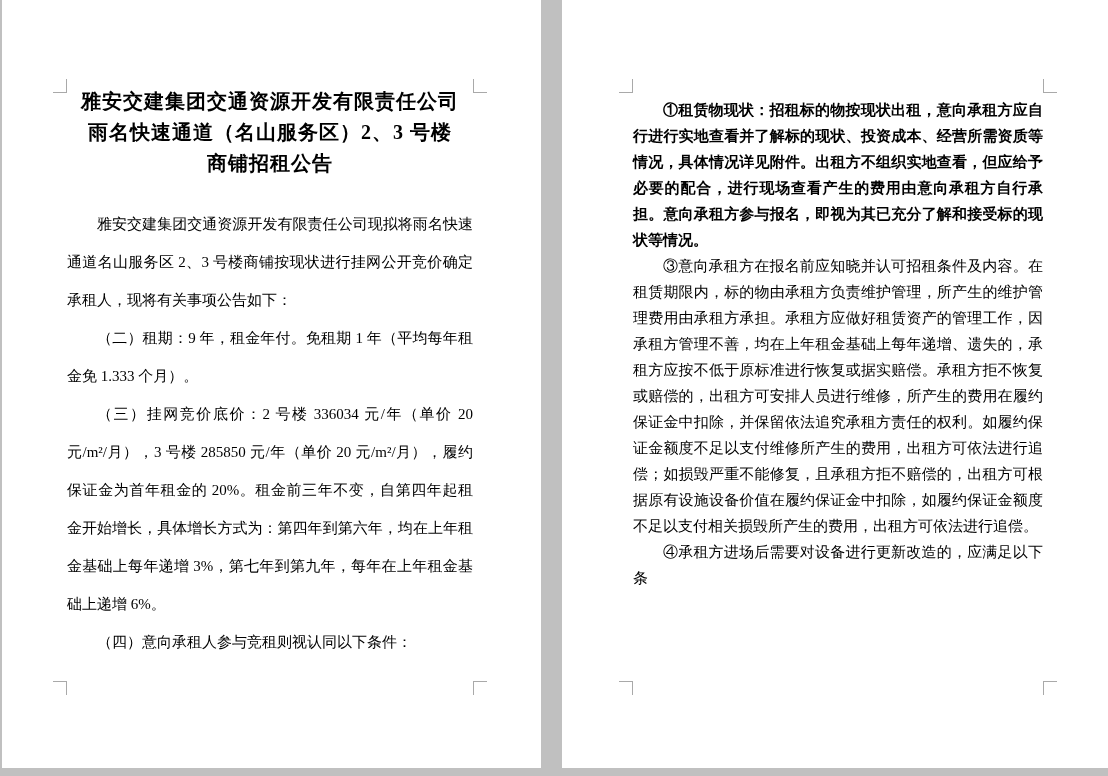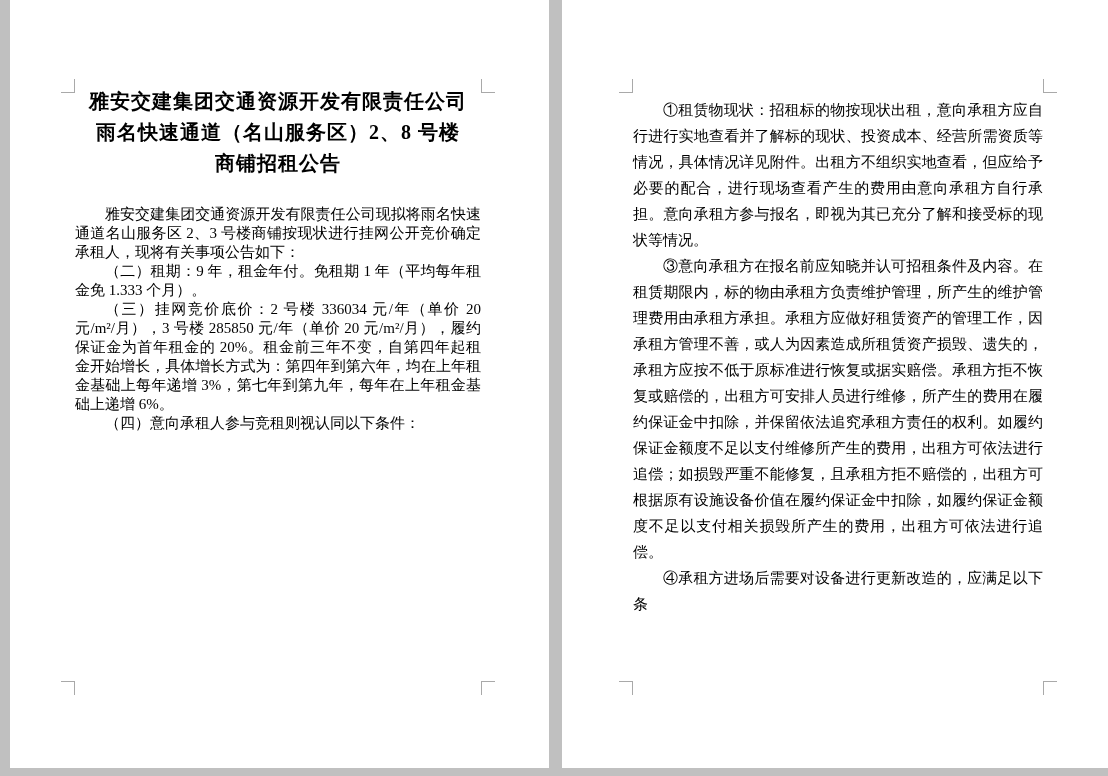--- a/index.html
+++ b/index.html
@@ -8,41 +8,41 @@
     font-family: "Liberation Serif", "DejaVu Serif", serif;
     background: #c0c0c0;
   }
   .desk {
     position: relative; width: 1108px; height: 776px;
     background: #c0c0c0;
   }
   .page {
     position: absolute; top: 0; height: 768px; background: #ffffff;
   }
-  .page-left  { left: 10px;  width: 539px; }
+  .page-left  { left: 2px;  width: 539px; }
   .page-right { left: 562px; width: 546px; }
 
   .page-content { position: absolute; top: 0; color: #000; }
   .page-left  .page-content { left: 65px; width: 406px; }
   .page-right .page-content { left: 71px; width: 410px; }
 
   .doc-title {
     margin: 86px 0 0 0;
     font-size: 20px; line-height: 31px; font-weight: bold;
     text-align: center; letter-spacing: 1px;
   }
 
   .body-block { margin-top: 26px; }
   .page-right .body-block { margin-top: 97px; }
 
   p.para {
     margin: 0; text-indent: 2em; text-align: justify;
     font-size: 15px; color: #000;
   }
-  .page-left  p.para { line-height: 19px; }
+  .page-left  p.para { line-height: 38px; }
   .page-right p.para { line-height: 26px; }
   p.para.heading { font-weight: bold; }
 
   
   .cm {
     position: absolute; width: 14px; height: 14px;
     box-sizing: border-box; border: 0 solid #a9a9a9;
   }
   .cm.tl { top: 79px;  border-right-width: 1px; border-bottom-width: 1px; }
   .cm.tr { top: 79px;  border-left-width: 1px;  border-bottom-width: 1px; }
@@ -59,39 +59,39 @@
 <div class="desk">
 
   <div class="page page-left" style="background: rgb(255, 255, 255);">
     <div class="cm tl" style="border-color: rgb(169, 169, 169);"></div>
     <div class="cm tr" style="border-color: rgb(169, 169, 169);"></div>
     <div class="cm bl" style="border-color: rgb(169, 169, 169);"></div>
     <div class="cm br" style="border-color: rgb(169, 169, 169);"></div>
     <div class="page-content">
       <h1 class="doc-title">
         <span>雅安交建集团交通资源开发有限责任公司</span><br>
-        <span>雨名快速通道（名山服务区）2、8 号楼</span><br>
+        <span>雨名快速通道（名山服务区）2、3 号楼</span><br>
         <span>商铺招租公告</span>
       </h1>
       <div class="body-block">
           <p class="para body" style="color: rgb(0, 0, 0);">雅安交建集团交通资源开发有限责任公司现拟将雨名快速通道名山服务区 2、3 号楼商铺按现状进行挂网公开竞价确定承租人，现将有关事项公告如下：</p>
           <p class="para body" style="color: #000000;">（二）租期：9 年，租金年付。免租期 1 年（平均每年租金免 1.333 个月）。</p>
           <p class="para body" style="color: rgb(0, 0, 0);">（三）挂网竞价底价：2 号楼 336034 元/年（单价 20 元/m²/月），3 号楼 285850 元/年（单价 20 元/m²/月），履约保证金为首年租金的 20%。租金前三年不变，自第四年起租金开始增长，具体增长方式为：第四年到第六年，均在上年租金基础上每年递增 3%，第七年到第九年，每年在上年租金基础上递增 6%。</p>
           <p class="para body" style="color: rgb(0, 0, 0);">（四）意向承租人参与竞租则视认同以下条件：</p>
         </div>
     </div>
   </div>
 
   <div class="page page-right" style="background: rgb(255, 255, 255);">
     <div class="cm tl" style="border-color: rgb(169, 169, 169);"></div>
     <div class="cm tr" style="border-color: rgb(169, 169, 169);"></div>
     <div class="cm bl" style="border-color: rgb(169, 169, 169);"></div>
     <div class="cm br" style="border-color: rgb(169, 169, 169);"></div>
     <div class="page-content">
       <div class="body-block">
-          <p class="para body" style="color: rgb(0, 0, 0);">①租赁物现状：招租标的物按现状出租，意向承租方应自行进行实地查看并了解标的现状、投资成本、经营所需资质等情况，具体情况详见附件。出租方不组织实地查看，但应给予必要的配合，进行现场查看产生的费用由意向承租方自行承担。意向承租方参与报名，即视为其已充分了解和接受标的现状等情况。</p>
-          <p class="para body" style="color: rgb(0, 0, 0);">③意向承租方在报名前应知晓并认可招租条件及内容。在租赁期限内，标的物由承租方负责维护管理，所产生的维护管理费用由承租方承担。承租方应做好租赁资产的管理工作，因承租方管理不善，或人为因素造成所租赁资产损毁、遗失的，承租方应按不低于原标准进行恢复或据实赔偿。承租方拒不恢复或赔偿的，出租方可安排人员进行维修，所产生的费用在履约保证金中扣除，并保留依法追究承租方责任的权利。如履约保证金额度不足以支付维修所产生的费用，出租方可依法进行追偿；如损毁严重不能修复，且承租方拒不赔偿的，出租方可根据原有设施设备价值在履约保证金中扣除，如履约保证金额度不足以支付相关损毁所产生的费用，出租方可依法进行追偿。</p>
+          <p class="para body" style="color: rgb(0, 0, 0); font-weight: bold;">①租赁物现状：招租标的物按现状出租，意向承租方应自行进行实地查看并了解标的现状、投资成本、经营所需资质等情况，具体情况详见附件。出租方不组织实地查看，但应给予必要的配合，进行现场查看产生的费用由意向承租方自行承担。意向承租方参与报名，即视为其已充分了解和接受标的现状等情况。</p>
+          <p class="para body" style="color: rgb(0, 0, 0);">③意向承租方在报名前应知晓并认可招租条件及内容。在租赁期限内，标的物由承租方负责维护管理，所产生的维护管理费用由承租方承担。承租方应做好租赁资产的管理工作，因承租方管理不善，均在上年租金基础上每年递增、遗失的，承租方应按不低于原标准进行恢复或据实赔偿。承租方拒不恢复或赔偿的，出租方可安排人员进行维修，所产生的费用在履约保证金中扣除，并保留依法追究承租方责任的权利。如履约保证金额度不足以支付维修所产生的费用，出租方可依法进行追偿；如损毁严重不能修复，且承租方拒不赔偿的，出租方可根据原有设施设备价值在履约保证金中扣除，如履约保证金额度不足以支付相关损毁所产生的费用，出租方可依法进行追偿。</p>
           <p class="para body" style="color: #000000;">④承租方进场后需要对设备进行更新改造的，应满足以下条</p>
         </div>
     </div>
   </div>
 
 </div>
 
 </body></html>

